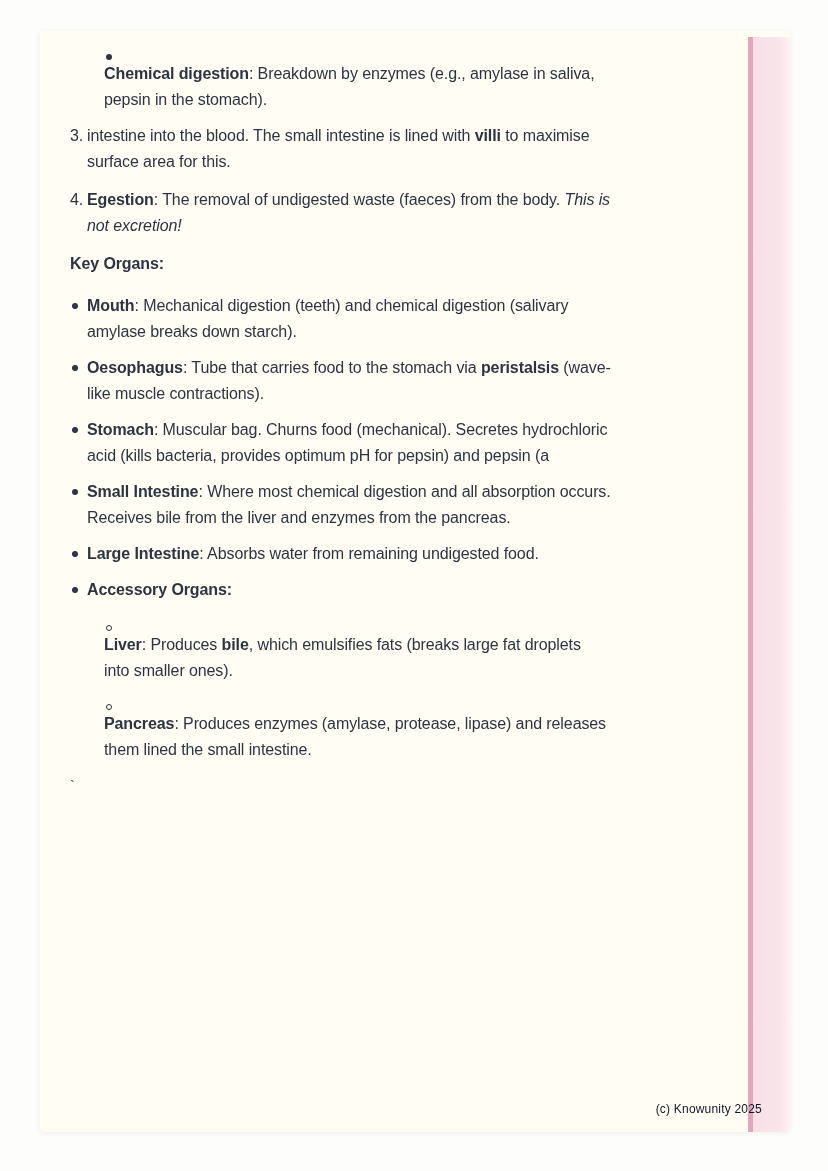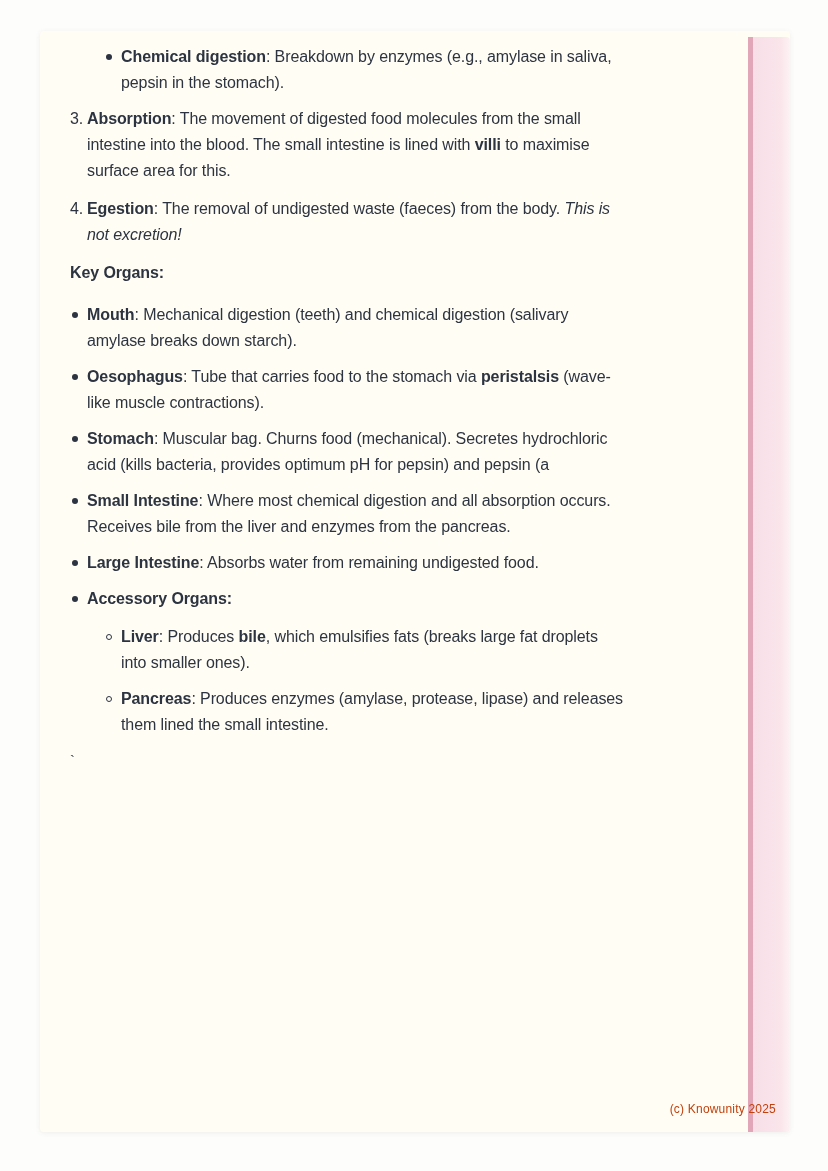--- a/index.html
+++ b/index.html
@@ -36,21 +36,21 @@
     line-height: 26px;
     letter-spacing: -0.1px;
   }
   .heading {
     font-weight: bold;
     margin-top: 6px;
     margin-bottom: 16px;
   }
   .li { display: flex; margin-bottom: 10px; }
   .li.num { margin-bottom: 12px; }
-  .li.lvl2 { margin-left: 34px; }
+  .li.lvl2 { margin-left: 34px; flex-direction: column; }
   .li.tight { margin-bottom: 12px; }
   .marker {
     flex: 0 0 17px;
     position: relative;
   }
   .marker .dot {
     position: absolute; left: 2px; top: 10px;
     width: 6px; height: 6px; border-radius: 50%;
     background: #2d3441;
   }
@@ -64,24 +64,24 @@
   .txt { flex: 1 1 auto; min-width: 0; }
   .b { font-weight: bold; }
   .i { font-style: italic; }
   .stray {
     margin-top: 9px;
     font-size: 15px;
     color: #3a404b;
   }
   .watermark {
     position: absolute;
-    right: 14px; bottom: 16px;
+    right: 28px; bottom: 16px;
     z-index: 3;
     font-size: 12px;
-    color: #c2410c;
+    color: #0f172a;
     letter-spacing: 0.2px;
   }
 </style>
 </head>
 <body>
 
 <div class="page">
   <div class="stripe"></div>
   <div class="content" id="doc-blocks">
       <div class="li lvl2">
@@ -89,21 +89,20 @@
           <span class="dot"></span>
         </span>
         <div class="txt">
           <div class="line"><span class="b ">Chemical digestion</span><span class="">: Breakdown by enzymes (e.g., amylase in saliva,</span></div>
           <div class="line"><span class="">pepsin in the stomach).</span></div>
         </div>
       </div>
       <div class="li lvl1 num">
         <span class="marker"><span class="nm">3.</span></span>
         <div class="txt">
-          <div class="line"><span class="b ">Absorption</span><span class="">: The movement of digested food molecules from the small</span></div>
           <div class="line"><span class="">intestine into the blood. The small intestine is lined with </span><span class="b ">villi</span><span class=""> to maximise</span></div>
           <div class="line"><span class="">surface area for this.</span></div>
         </div>
       </div>
       <div class="li lvl1 num">
         <span class="marker"><span class="nm">4.</span></span>
         <div class="txt">
           <div class="line"><span class="b ">Egestion</span><span class="">: The removal of undigested waste (faeces) from the body. </span><span class="i">This is</span></div>
           <div class="line"><span class="i">not excretion!</span></div>
         </div>

